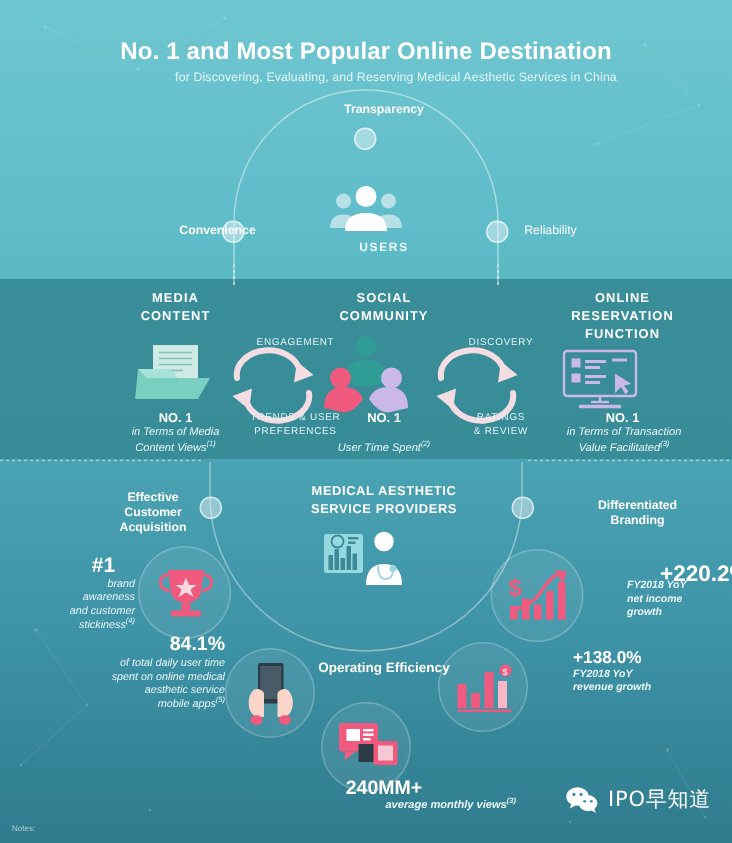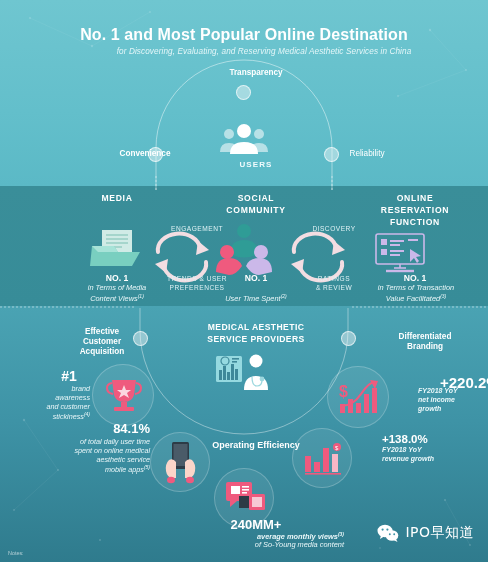--- a/index.html
+++ b/index.html
@@ -15,21 +15,21 @@
   #band-top    { top: 0;   height: 186px; background: linear-gradient(180deg,#6fc6d0 0%, #63bfcb 60%, #5bb9c6 100%); }
   #band-mid    { top: 186px; height: 120px; background: linear-gradient(180deg,#3a8e99 0%, #378c98 100%); }
   #band-bottom { top: 306px; height: 256px; background: linear-gradient(180deg,#4aa3b3 0%, #3e93a6 45%, #2f7b8d 100%); }
 
   
   .dots { position: absolute; inset: 0; pointer-events: none; opacity: .35; }
 
   
   #header { position: absolute; top: 26px; left: 0; width: 488px; text-align: center; }
   #title { font-size: 16px; font-weight: bold; color: #ffffff; letter-spacing: .1px; }
-  #subtitle { margin-top: 3px; font-size: 8.2px; font-style: italic; color: #e4f6f8; letter-spacing: .1px; padding-left: 40px; }
+  #subtitle { margin-top: 3px; font-size: 8.2px; color: #e4f6f8; letter-spacing: .1px; padding-left: 40px; }
 
   
   .lbl { position: absolute; color: #ffffff; text-align: center; line-height: 1.28; padding-left: 24px; }
   .cap-bold { font-weight: bold; }
   .ital { font-style: italic; text-align: right; }
   .node-dot {
     position: absolute; width: 15px; height: 15px; border-radius: 50%;
     background: rgba(255,255,255,.42); border: 1px solid rgba(255,255,255,.65);
   }
   .ring {
@@ -119,20 +119,21 @@
         <path d="M31 30 q0-9 9-9 q9 0 9 9 z"></path>
     </g>
     <g fill="#ffffff">
       <circle cx="25" cy="9" r="7"></circle>
         <path d="M11 32 q0-12 14-12 q14 0 14 12 z"></path>
     </g>
   </svg>
   <div class="lbl" id="users-label">USERS</div>
 
   <div class="lbl pillar-head" style="top:193px;left:45px;width:120px;">MEDIA</div>
+  <div class="lbl pillar-head" style="top:205px;left:45px;width:120px;">CONTENT</div>
 
   <svg style="position:absolute;top:224px;left:88px" width="56" height="46">
     <g>
       <path d="M14 6 L44 6 L44 28 L14 28 Z" fill="#d8f0ea" opacity=".95"></path>
       <g stroke="#6fb8ac" stroke-width="1.1" opacity=".8">
         <line x1="18" y1="11" x2="40" y2="11"></line>
           <line x1="18" y1="15" x2="40" y2="15"></line>
         <line x1="18" y1="19" x2="40" y2="19"></line>
           <line x1="18" y1="23" x2="34" y2="23"></line>
       </g>
@@ -364,21 +365,20 @@
       <rect x="16" y="10" width="5" height="1.6" fill="#ffffff"></rect>
       <rect x="13" y="14" width="12" height="12" fill="#2d3b46"></rect>
       <rect x="23" y="12" width="16" height="16" rx="1.5" fill="#ef5a7e"></rect>
       <rect x="26" y="15" width="10" height="10" fill="#f7c9d5"></rect>
     </g>
   </svg>
   <div class="lbl stat-num" style="top:517px;left:144px;width:200px;font-size:13px;">240MM+</div>
   <div class="lbl stat-sub ital cap-bold" style="top:531px;left:144px;width:200px;font-size:7.4px;">
     <span>average monthly views</span><sup style="font-size:5px">(3)</sup>
   </div>
-  <div class="lbl stat-sub ital" style="top:540px;left:144px;width:200px;font-size:7.4px;">of So-Young media content</div>
 
   <div id="notes">Notes:</div>
 
   <div id="watermark">
     <svg width="22" height="18">
       <g fill="#ffffff">
         <ellipse cx="8" cy="7" rx="7.5" ry="6.2"></ellipse>
         <polygon points="4,11 3,15 7,12.6"></polygon>
         <ellipse cx="15" cy="11.5" rx="6.3" ry="5.3"></ellipse>
         <polygon points="19,15 20.5,18 17,16.2"></polygon>

